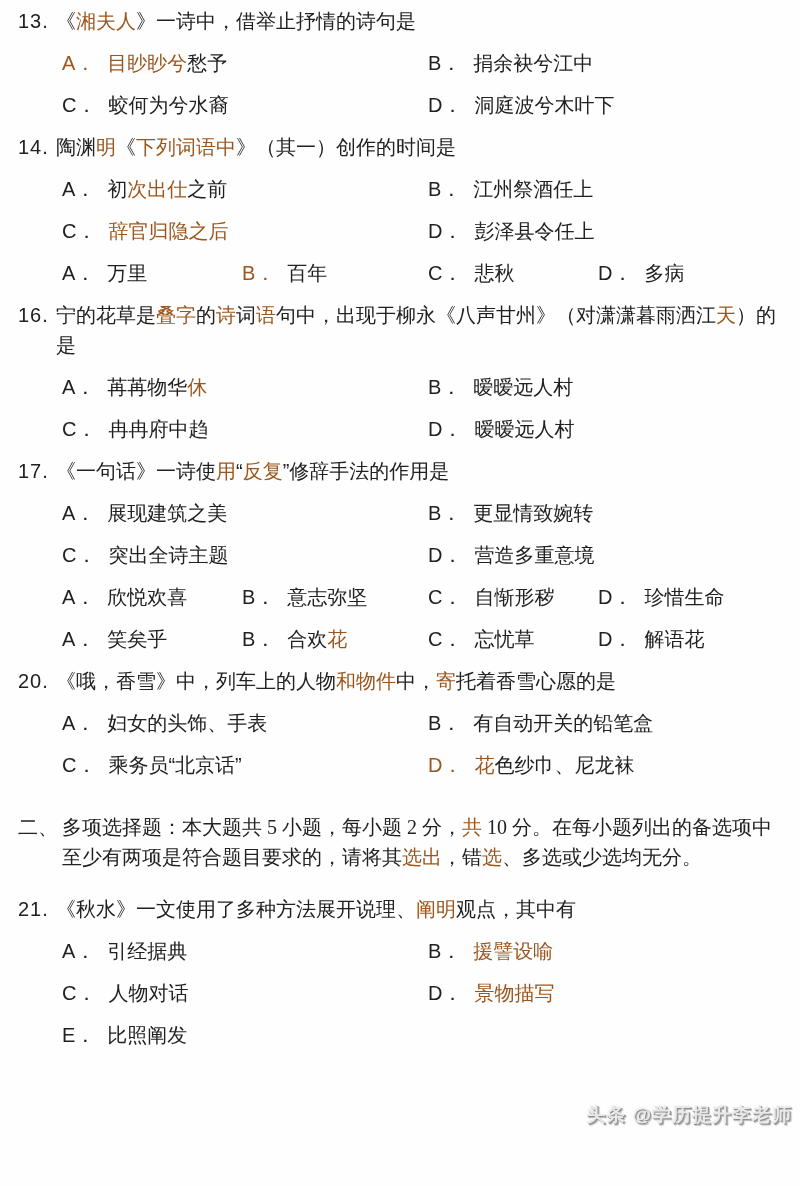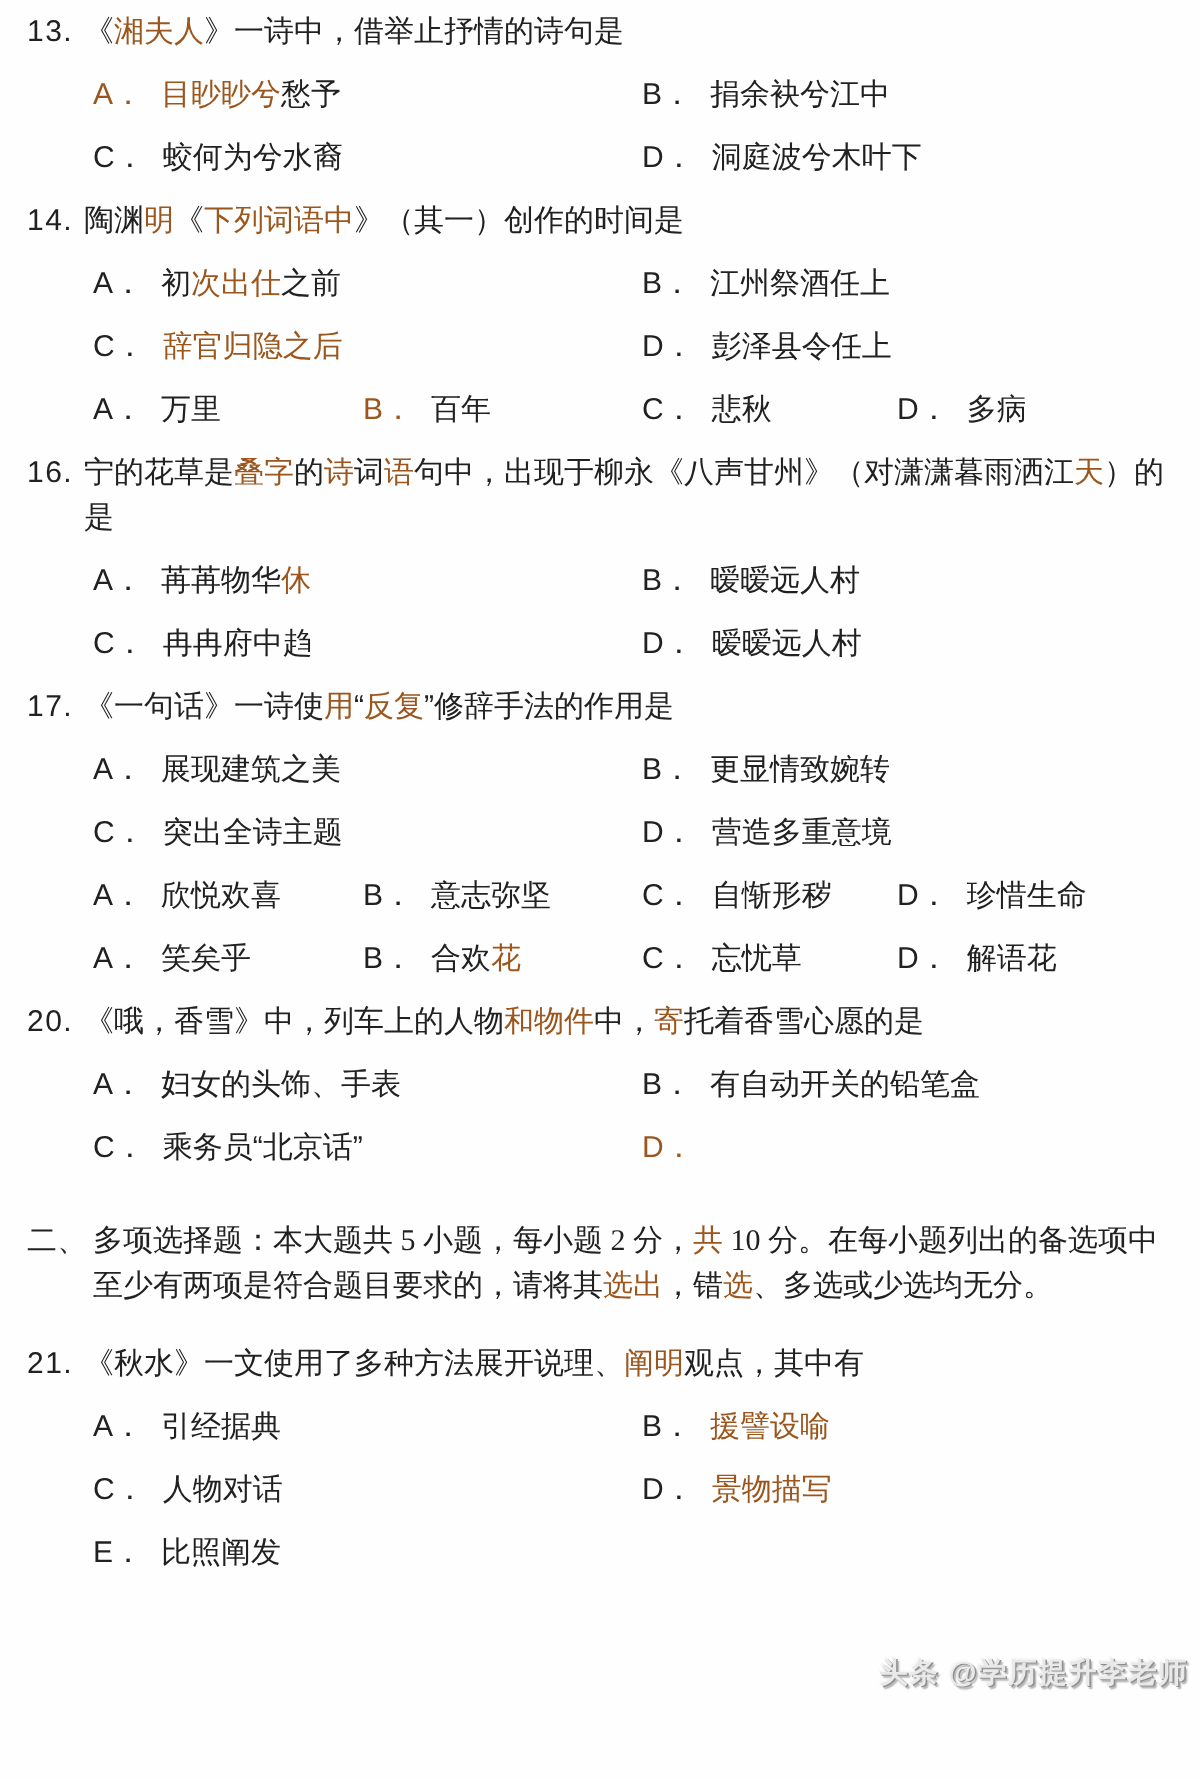--- a/index.html
+++ b/index.html
@@ -239,20 +239,21 @@
           <div class="option">
             <span class="letter">B．</span>
             <span class="option-text"><span>有自动开关的铅笔盒</span></span>
           </div>
           <div class="option">
             <span class="letter">C．</span>
             <span class="option-text"><span>乘务员“北京话”</span></span>
           </div>
           <div class="option">
             <span class="letter hl">D．</span>
+            <span class="option-text"><span class="hl">花</span><span>色纱巾、尼龙袜</span></span>
           </div>
         </div>
       </div>
       <div class="section-header">
         <span class="section-label">二、</span>
         <span class="section-text"><span>多项选择题：本大题共 5 小题，每小题 2 分，</span><span class="hl">共</span><span> 10 分。在每小题列出的备选项中至少有两项是符合题目要求的，请将其</span><span class="hl">选出</span><span>，错</span><span class="hl">选</span><span>、多选或少选均无分。</span></span>
       </div>
       <div class="question">
         <div class="stem">
           <span class="qnum">21.</span>

